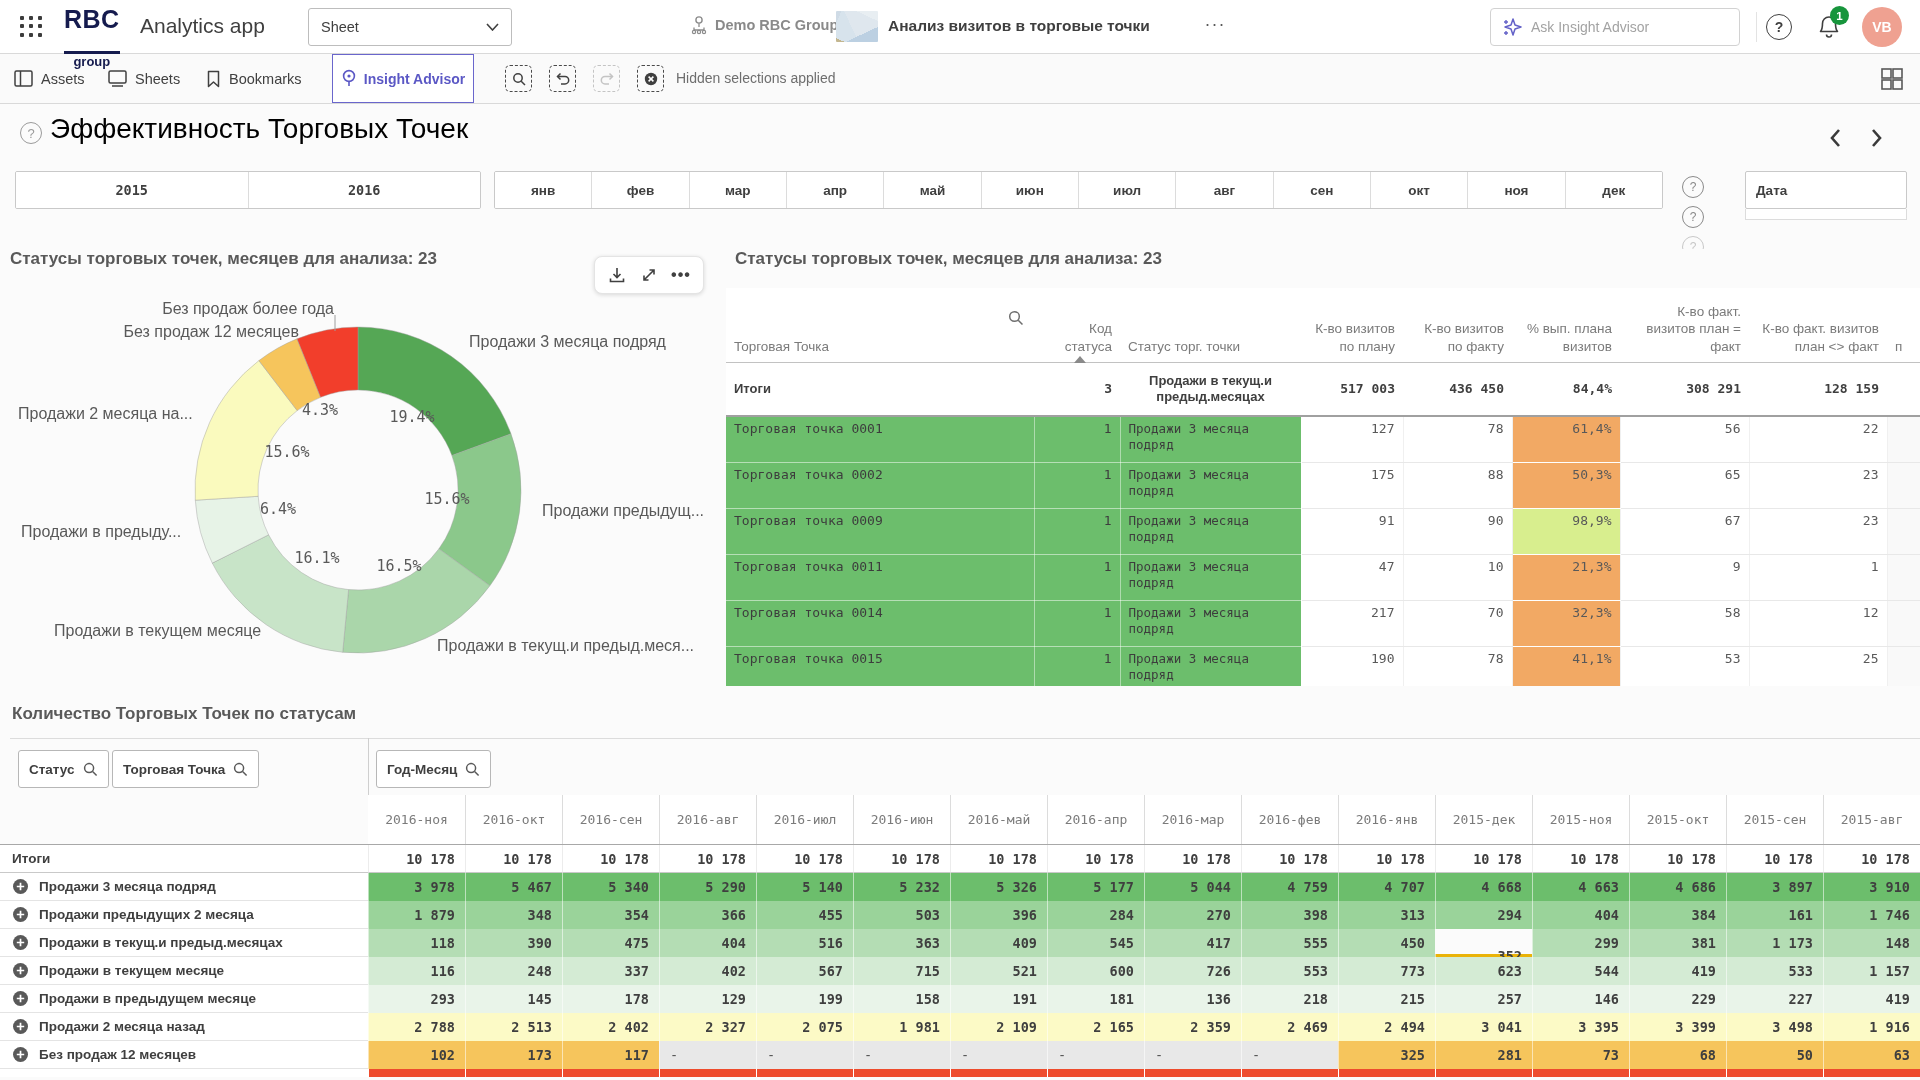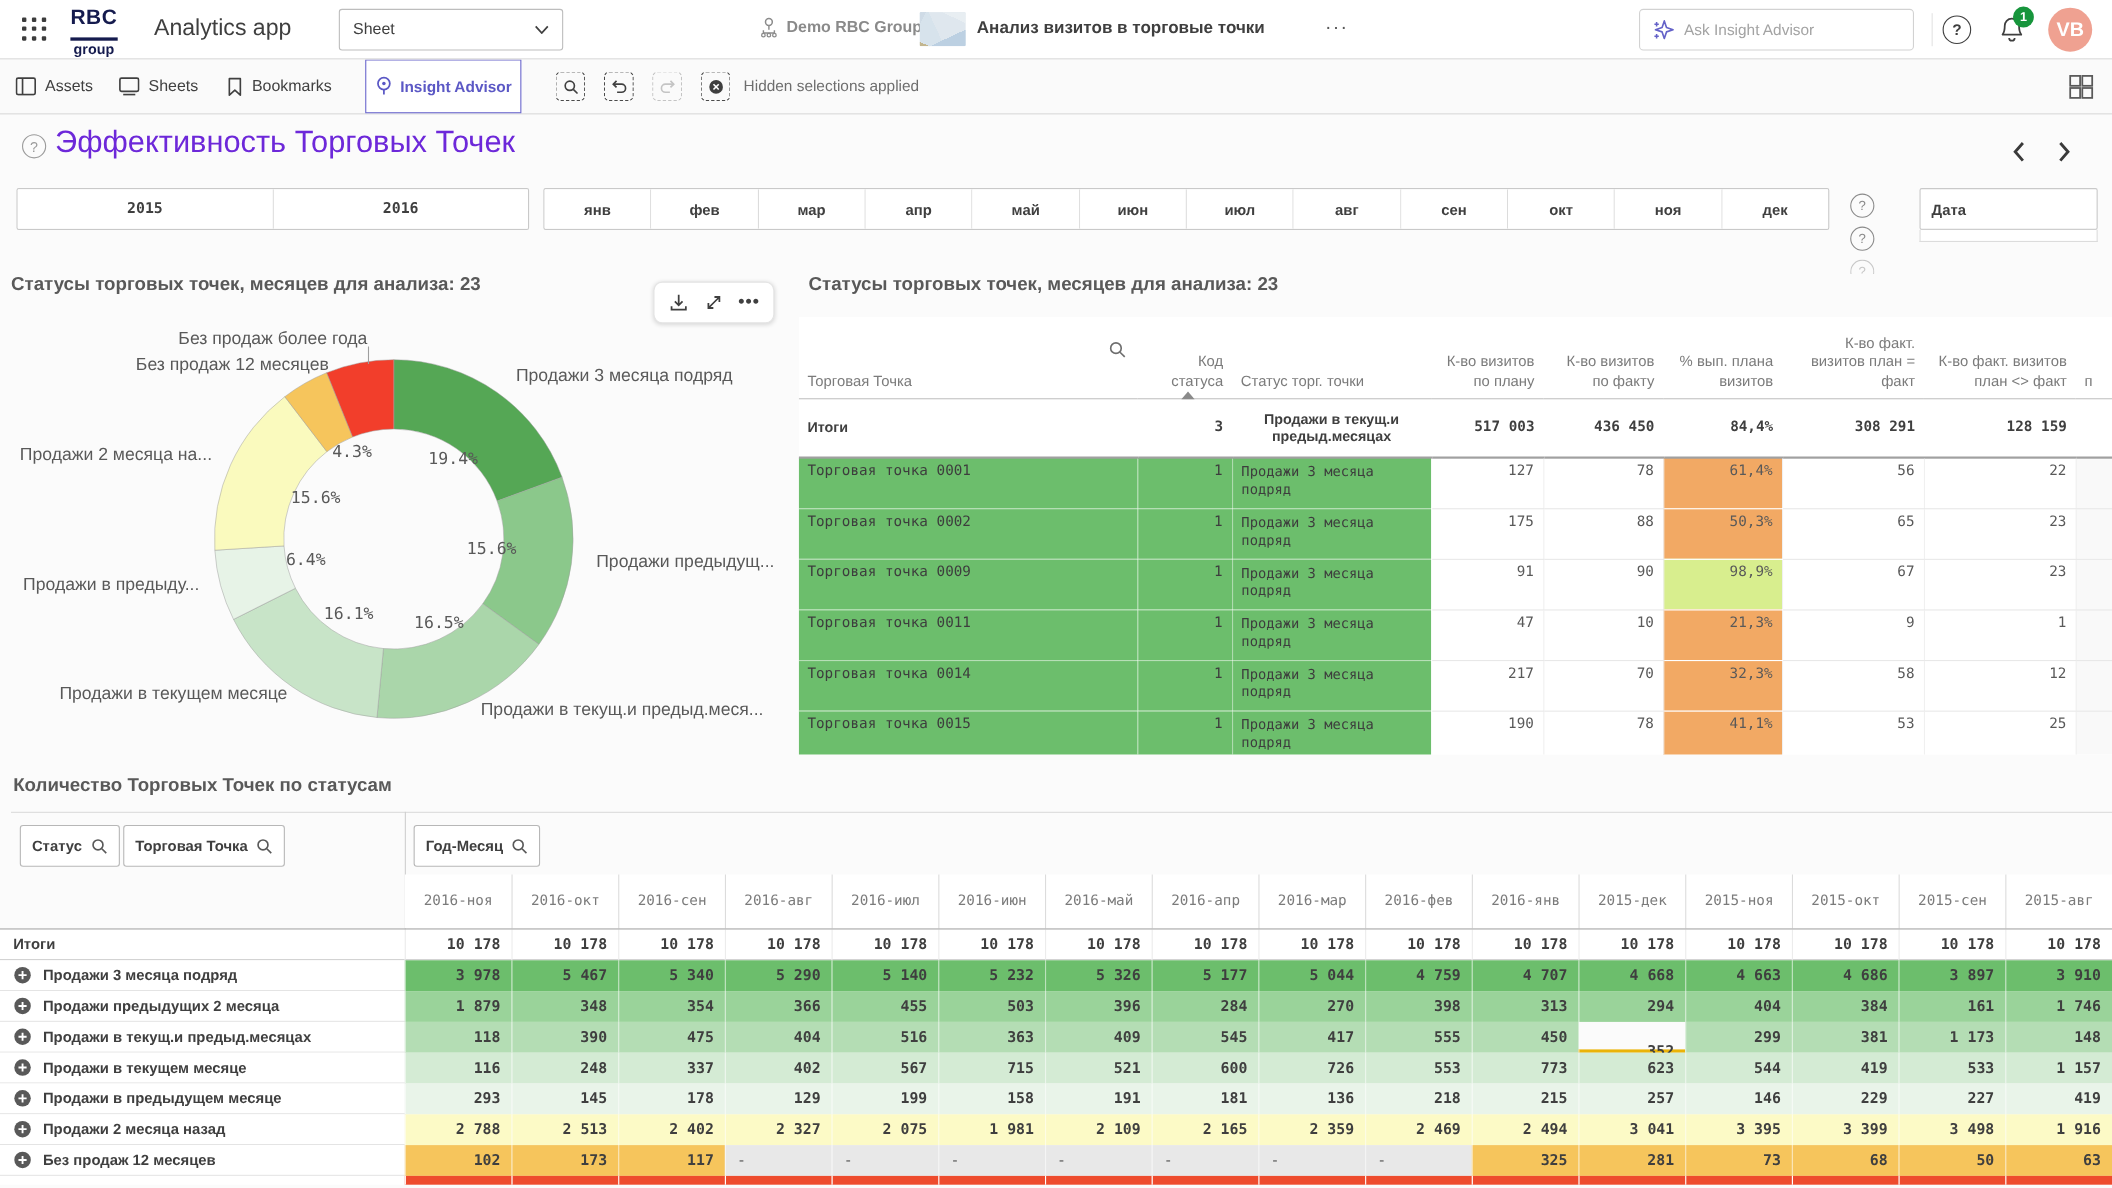--- a/index.html
+++ b/index.html
@@ -6,53 +6,53 @@
 html,body{width:1920px;height:1080px}
 body{font-family:"Liberation Sans",sans-serif;background:#fbfbfb;color:#404040;overflow:hidden;position:relative}
 .num{font-family:"DejaVu Sans Mono",monospace}
 svg{display:block}
 
 
 #topbar{position:absolute;left:0;top:0;width:1920px;height:54px;background:#fff;border-bottom:1px solid #d9d9d9;z-index:30}
 #grid-menu{position:absolute;left:20px;top:16px;width:24px;height:22px;display:grid;grid-template-columns:repeat(3,1fr);gap:3px;cursor:pointer}
 #grid-menu i{width:4px;height:4px;background:#3c3c3c;border-radius:1px}
 #logo{position:absolute;left:64px;top:7px;color:#151b4e;line-height:1;text-align:center}
-#logo .l1{font-size:19px;font-weight:800;letter-spacing:.5px;border-bottom:3px solid #151b4e;padding-bottom:8px}
+#logo .l1{font-size:25px;font-weight:800;letter-spacing:.5px;border-bottom:3px solid #151b4e;padding-bottom:19px}
 #logo .l2{font-size:13px;font-weight:700;margin-top:1px}
 #app-name{position:absolute;left:140px;top:14px;font-size:21px;color:#3f3f3f}
 #sheet-select{position:absolute;left:308px;top:8px;width:204px;height:38px;border:1px solid #bdbdbd;border-radius:3px;background:#fff;display:flex;align-items:center;justify-content:space-between;padding:0 12px;cursor:pointer}
 #sheet-select span{font-size:14.5px;color:#404040}
 .center-group{position:absolute;left:690px;top:15px;display:flex;align-items:center;color:#8c8c8c}
 .center-group .lbl{font-size:14.5px;font-weight:600;color:#8a8a8a;margin-left:7px}
 #app-thumb{position:absolute;left:836px;top:11px;width:42px;height:31px;background:#dfe7ee;background-image:linear-gradient(115deg,#cfdbe6 10%,transparent 10%),linear-gradient(205deg,#e8eef2 20%,transparent 20%),linear-gradient(25deg,#c3b68f 8%,transparent 8%),linear-gradient(335deg,#bcd0e2 30%,transparent 30%),linear-gradient(65deg,#d7e3ec 40%,transparent 40%);border-radius:1px}
 #app-title{position:absolute;left:888px;top:17px;font-size:15.5px;font-weight:700;color:#3f3f3f}
 #title-more{position:absolute;left:1205px;top:10px;font-size:18px;letter-spacing:2px;color:#595959;cursor:pointer}
 #ask-box{position:absolute;left:1490px;top:8px;width:250px;height:38px;border:1px solid #d2d2d2;border-radius:4px;background:#fff;display:flex;align-items:center;padding:12px 10px}
 #ask-box input{border:0;outline:0;font-size:14px;color:#404040;width:180px;margin-left:8px;font-family:"Liberation Sans",sans-serif;background:transparent}
 #ask-box input::placeholder{color:#a3a3a3}
 #tb-divider{position:absolute;left:1756px;top:12px;width:1px;height:30px;background:#e3e3e3}
 .help-circle{width:26px;height:26px;border:1.5px solid #3f3f3f;border-radius:50%;display:flex;align-items:center;justify-content:center;font-size:14px;font-weight:600;color:#3f3f3f;cursor:pointer;background:#fff}
 #help-top{position:absolute;left:1766px;top:14px}
 #bell-wrap{position:absolute;left:1816px;top:13px;width:30px;height:30px;cursor:pointer}
 #bell-badge{position:absolute;left:14px;top:-7px;width:19px;height:19px;border-radius:50%;background:#17953c;color:#fff;font-size:11.5px;font-weight:700;display:flex;align-items:center;justify-content:center}
-#avatar{position:absolute;left:1862px;top:7px;width:40px;height:40px;border-radius:50%;background:#efa191;color:#fff;font-size:18px;font-weight:700;display:flex;align-items:center;justify-content:center;cursor:pointer}
+#avatar{position:absolute;left:1862px;top:7px;width:40px;height:40px;border-radius:50%;background:#efa191;color:#fff;font-size:14px;font-weight:700;display:flex;align-items:center;justify-content:center;cursor:pointer}
 
 
 #toolbar{position:absolute;left:0;top:54px;width:1920px;height:50px;background:#fafafa;border-bottom:1px solid #d9d9d9;z-index:25}
 .tb-item{position:absolute;top:0;height:49px;display:flex;align-items:center;gap:8px;cursor:pointer;font-size:14.5px;color:#404040}
 #insight-box{position:absolute;left:332px;top:0;width:142px;height:49px;border:1px solid #6a66cc;background:#fff;display:flex;align-items:center;justify-content:center;gap:7px;cursor:pointer}
 #insight-box span{color:#5b58c5;font-size:14px;font-weight:600}
 .sel-btn{position:absolute;top:11px;width:27px;height:27px;border:1.6px dashed #4a4a4a;border-radius:5px;display:flex;align-items:center;justify-content:center;cursor:pointer;background:transparent}
 .sel-btn.disabled{border-color:#c4c4c4;cursor:default}
 #hidden-sel{position:absolute;left:676px;top:16px;font-size:14px;color:#6e6e6e}
 #layout-grid{position:absolute;left:1880px;top:13px;cursor:pointer}
 
 
 #sheet-help{position:absolute;left:20px;top:122px;width:22px;height:22px;border:1.5px solid #9b9b9b;border-radius:50%;display:flex;align-items:center;justify-content:center;font-size:13px;color:#9b9b9b}
-#sheet-title{position:absolute;left:50px;top:113px;font-size:28px;font-weight:500;color:#6d28d9}
+#sheet-title{position:absolute;left:50px;top:113px;font-size:28px;font-weight:500;color:#000000}
 #nav-prev{position:absolute;left:1828px;top:128px;cursor:pointer}
 #nav-next{position:absolute;left:1868px;top:128px;cursor:pointer}
 
 
 .filter-box{position:absolute;top:171px;height:38px;background:#fff;border:1px solid #c9c9c9;border-radius:2px;display:flex;overflow:hidden}
 #years-box{left:15px;width:466px}
 #months-box{left:494px;width:1169px}
 .fcell{flex:1;display:flex;align-items:center;justify-content:center;font-size:13.5px;font-weight:700;color:#3f3f3f;border-right:1px solid #dcdcdc;cursor:pointer;background:#fff}
 .fcell:last-child{border-right:0}
 .q-help{position:absolute;left:1682px;width:22px;height:22px;border:1.5px solid #8a8a8a;border-radius:50%;display:flex;align-items:center;justify-content:center;font-size:12px;color:#8a8a8a;background:#fbfbfb}

